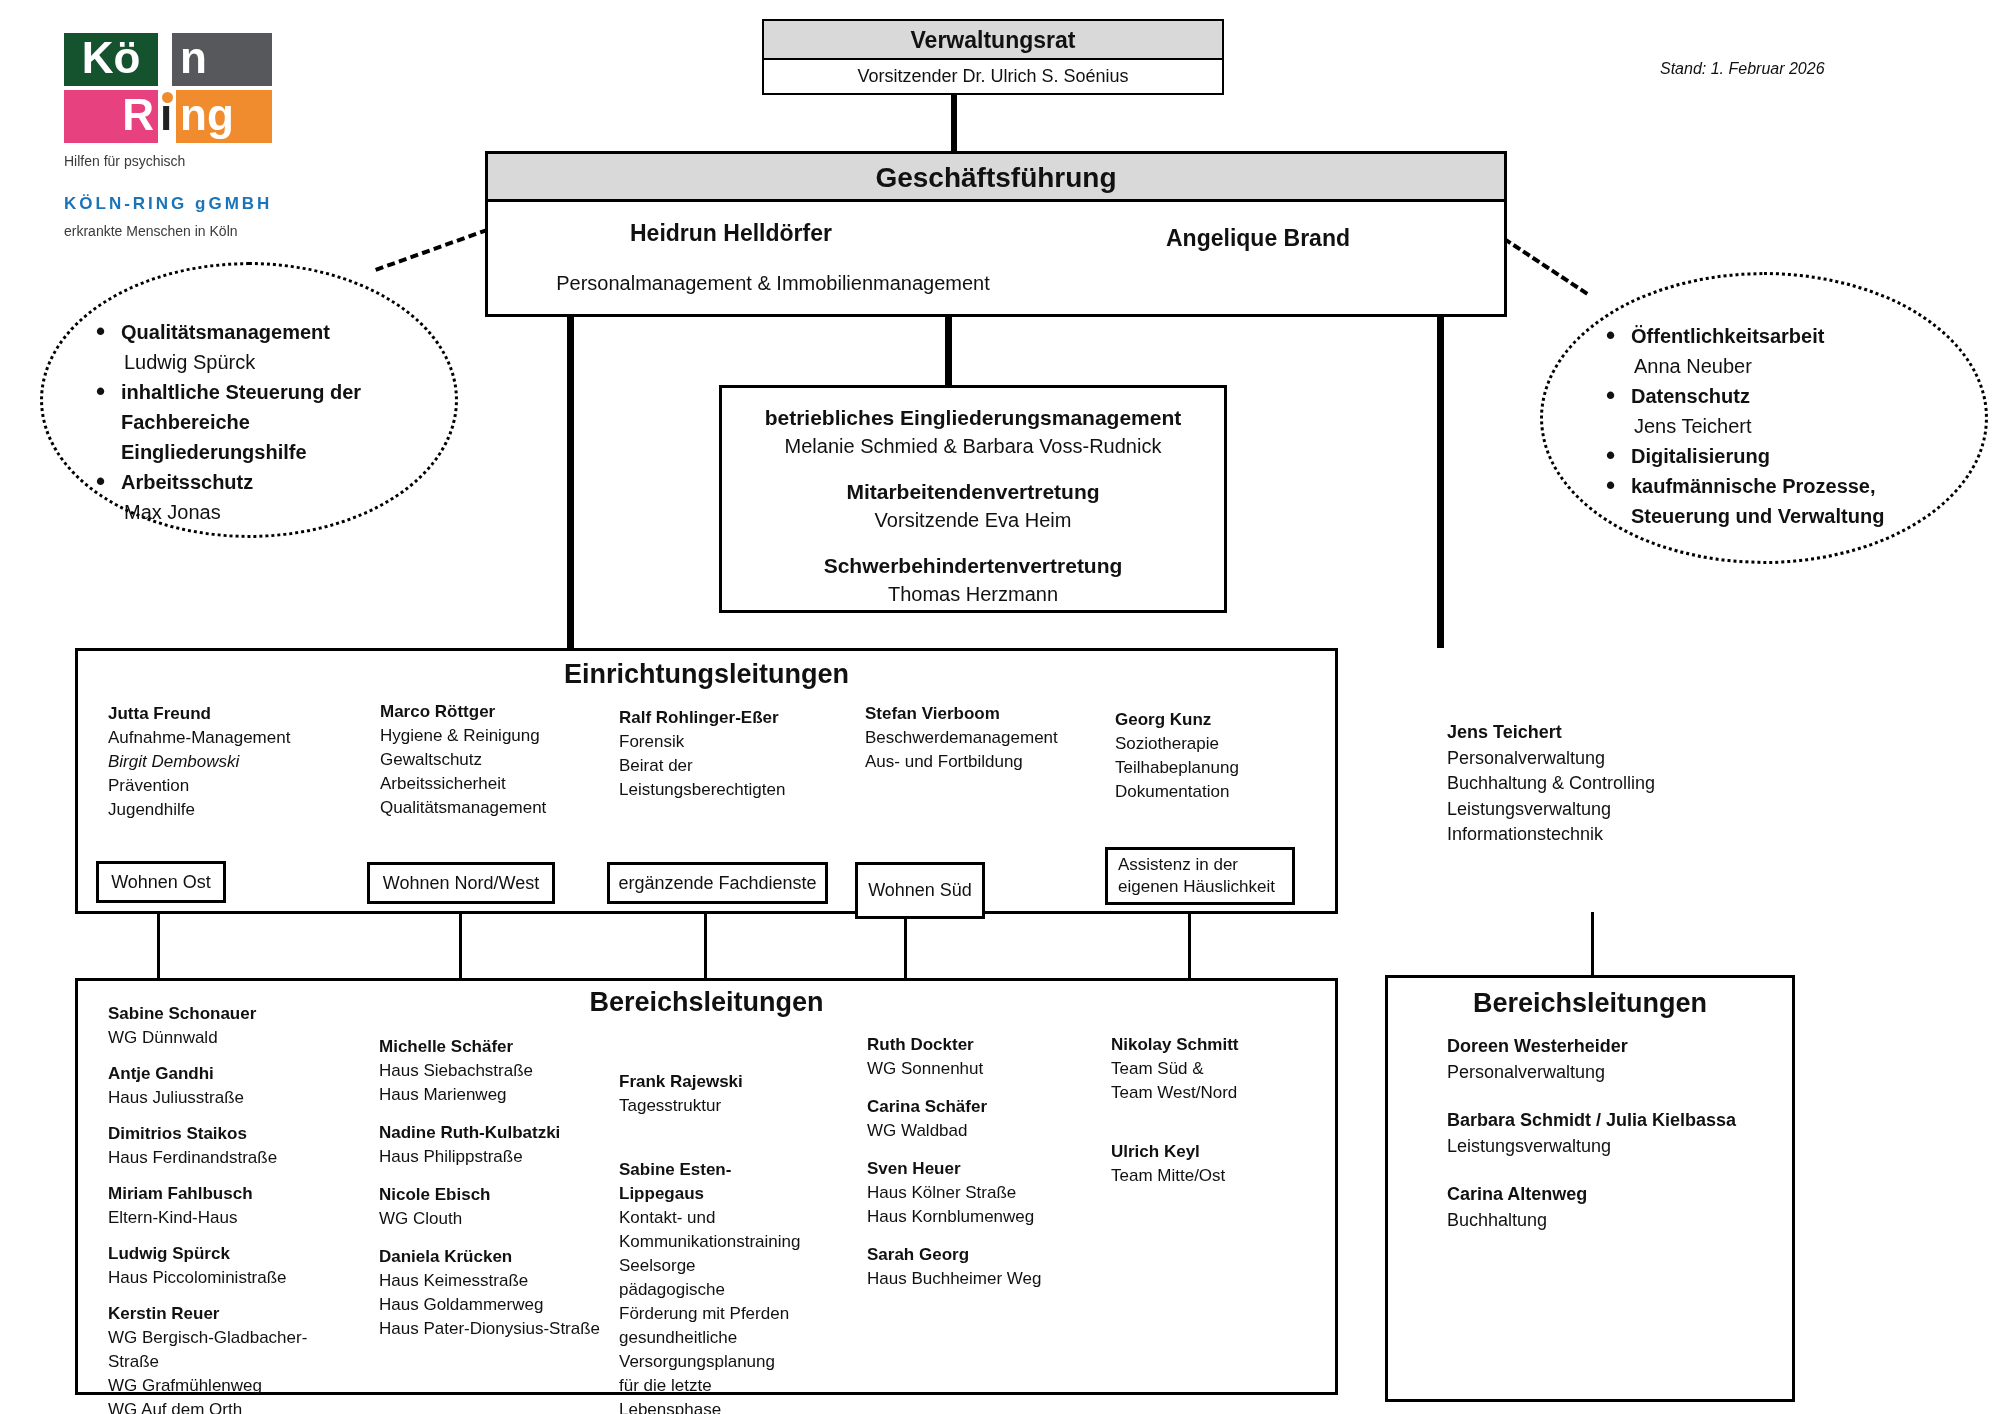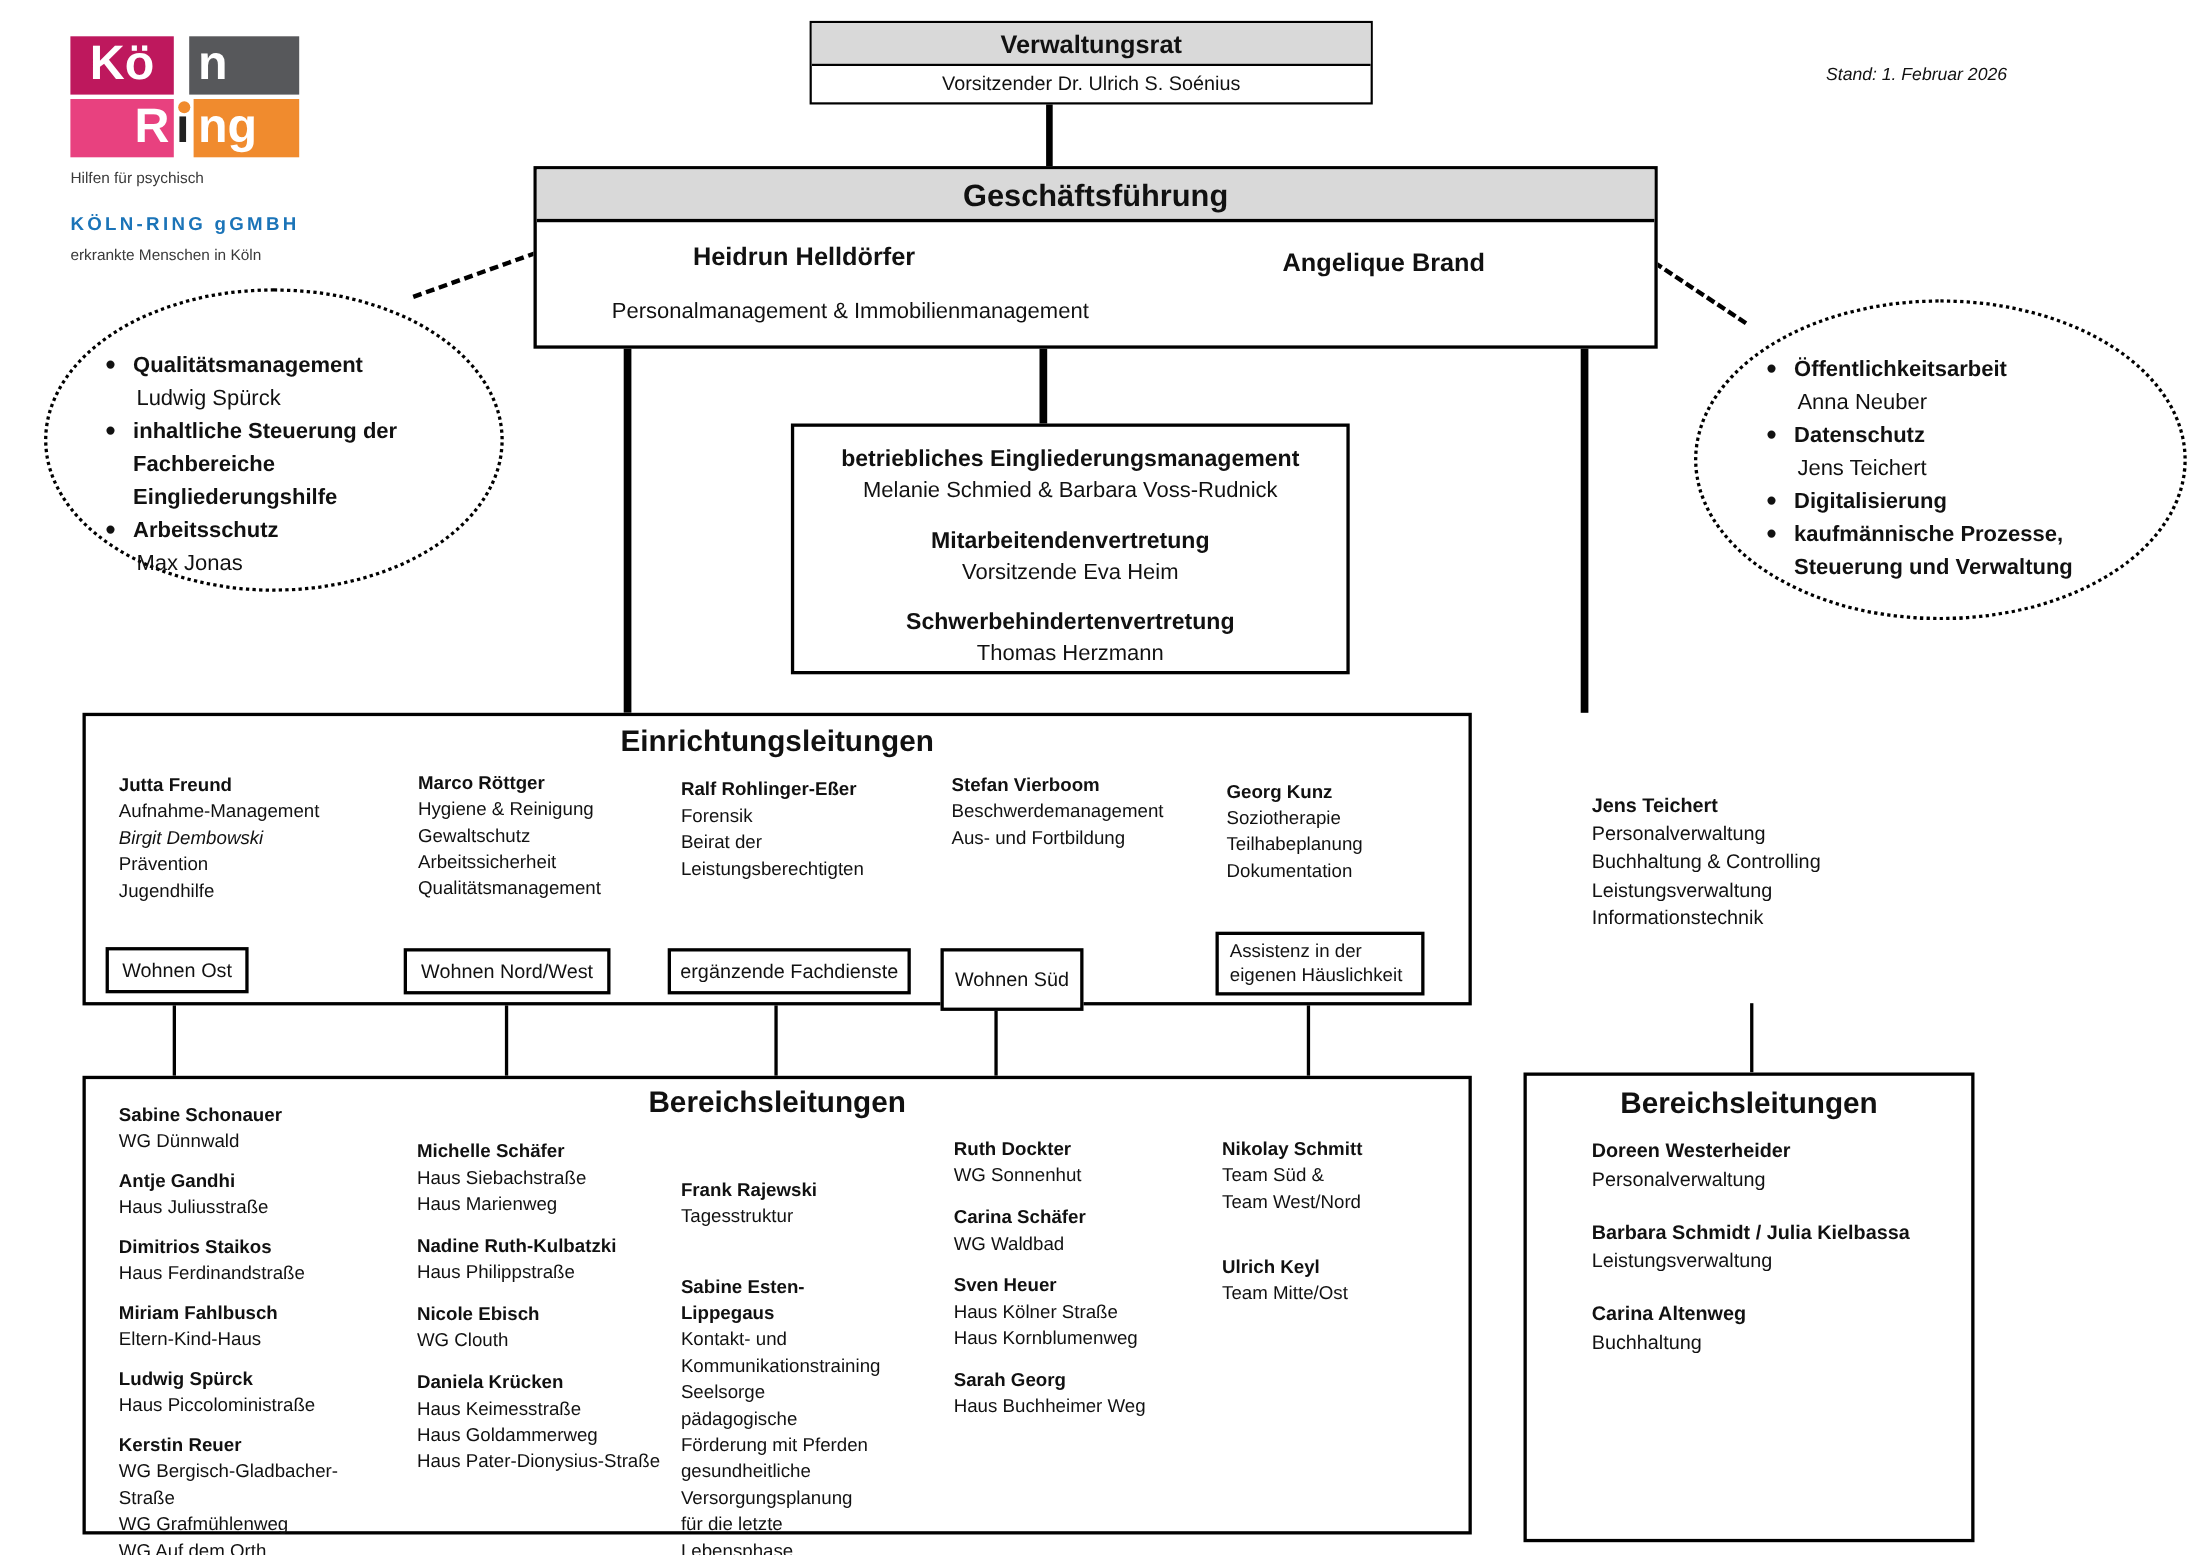--- a/index.html
+++ b/index.html
@@ -26,21 +26,21 @@
   .ital { font-style:italic; }
   .bgrp { margin-bottom:14px; }
   .gap12 .bgrp { margin-bottom:12px; }
   .gap30 .bgrp { margin-bottom:30px;margin-top:40px; }
   .gap35 .bgrp { margin-bottom:35px; }
   .tag { position:absolute; border:3px solid #000; background:#fff; font-size:18px;
          display:flex; align-items:center; justify-content:center; text-align:center; }
   .tag.left { justify-content:flex-start; text-align:left; padding:0 10px; font-size:17px; line-height:22px; }
   
   .tile { position:absolute; color:#fff; font-weight:bold; font-size:44px; line-height:50px; }
-  .tile-blue   { background:#be185d; }
+  .tile-blue   { background:#14532d; }
   .tile-gray   { background:#57585B; }
   .tile-pink   { background:#E8417F; }
   .tile-orange { background:#F08B2E; }
   .logo-i { position:absolute; color:#222; font-weight:bold; font-size:44px; line-height:50px; }
   .logo-idot { position:absolute; width:11px; height:11px; border-radius:50%; background:#F08B2E; }
   .tagline { position:absolute; font-size:14px; line-height:19px; color:#3a3a3a; }
   .company { position:absolute; font-size:17px; font-weight:bold; letter-spacing:3px; color:#1B74B8; }
   .stand { position:absolute; font-style:italic; font-size:16px; }
   
   .gf-name { position:absolute; font-weight:bold; font-size:23px; }
@@ -78,21 +78,21 @@
   <div class="vline" style="left:1437px;top:315px;width:7px;height:333px;"></div>
   <div class="dash" style="left:375px;top:268px;width:119px;transform:rotate(-19.7deg);"></div>
   <div class="dash" style="left:1505px;top:237px;width:100px;transform:rotate(33.5deg);"></div>
   <div class="vline" style="left:157px;top:903px;width:3px;height:75px;"></div>
   <div class="vline" style="left:459px;top:904px;width:3px;height:74px;"></div>
   <div class="vline" style="left:704px;top:906px;width:3px;height:72px;"></div>
   <div class="vline" style="left:904px;top:904px;width:3px;height:74px;"></div>
   <div class="vline" style="left:1188px;top:903px;width:3px;height:75px;"></div>
   <div class="vline" style="left:1591px;top:912px;width:3px;height:63px;"></div>
 
-  <div class="box thin" style="left:736px;top:19px;width:512px;height:76px;">
+  <div class="box thin" style="left:762px;top:19px;width:462px;height:76px;">
     <div class="hdr" style="height:39px;line-height:38px;font-size:23px;border-bottom-width:2px;">Verwaltungsrat</div>
     <div style="text-align:center;font-size:18px;padding-top:6px;">Vorsitzender Dr. Ulrich S. Soénius</div>
   </div>
 
   <div class="box" style="left:485px;top:151px;width:1022px;height:166px;">
     <div class="hdr" style="height:48px;line-height:47px;font-size:28px;">Geschäftsführung</div>
     <div class="gf-name" style="left:142px;top:66px;">Heidrun Helldörfer</div>
     <div class="gf-name" style="left:678px;top:71px;">Angelique Brand</div>
     <div class="gf-sub" style="left:55px;top:118px;width:460px;">Personalmanagement &amp; Immobilienmanagement</div>
   </div>

